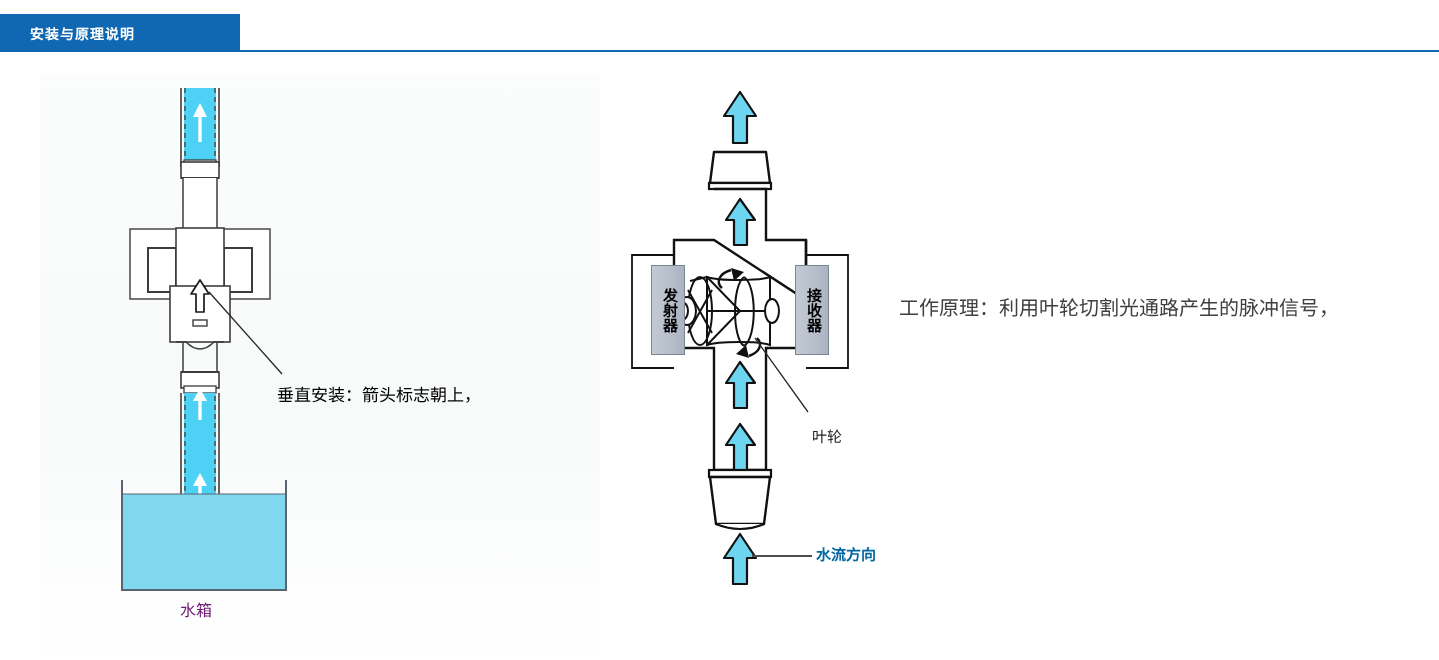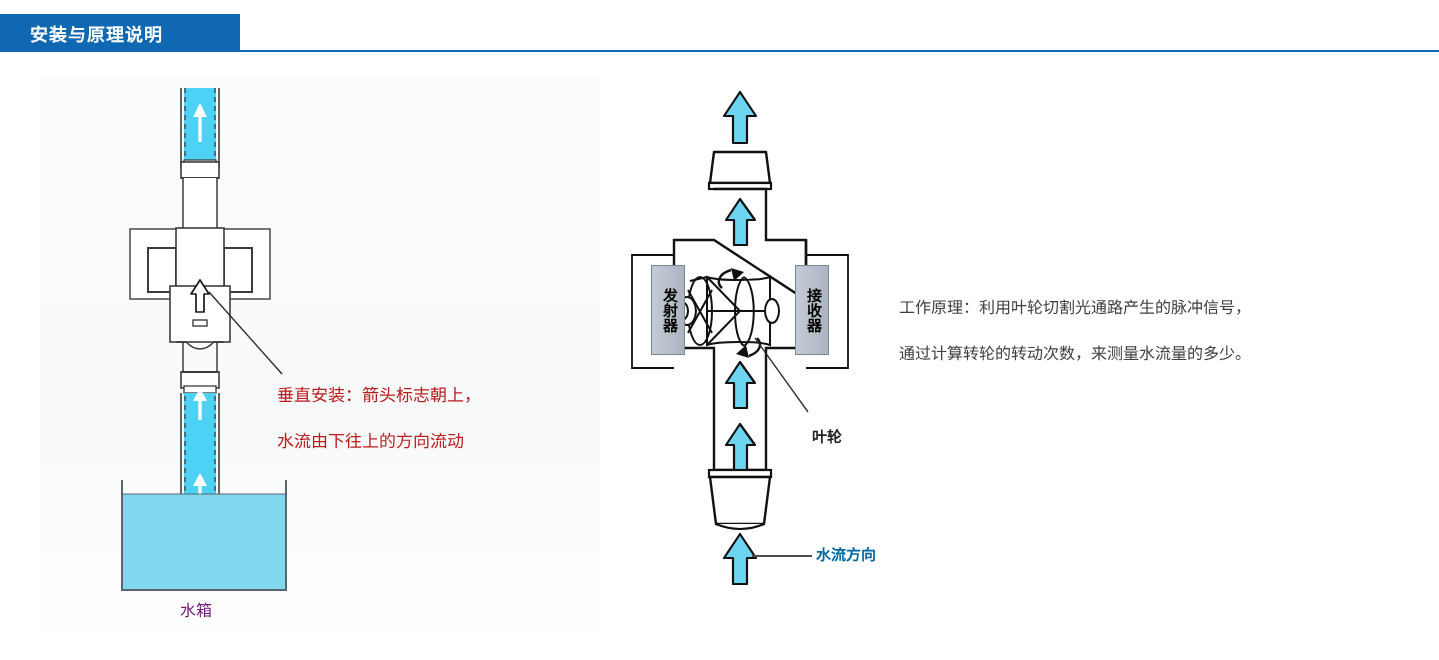--- a/index.html
+++ b/index.html
@@ -17,49 +17,49 @@
   #header-rule{
     position:absolute;left:240px;top:50px;width:1199px;height:2px;
     background:#1068b3;
   }
   #header-tab{
     position:absolute;left:0;top:14px;width:240px;height:38px;
     background:#1068b3;
     display:flex;align-items:center;
   }
   #header-tab-label{
-    color:#ffffff;font-size:18px;font-weight:bold;letter-spacing:1px;
+    color:#ffffff;font-size:14px;font-weight:bold;letter-spacing:1px;
     margin-left:30px;
     font-family:"DejaVu Sans","Liberation Sans",sans-serif;
   }
   
   #left-panel-bg{
     position:absolute;left:40px;top:75px;width:560px;height:585px;
     background:linear-gradient(180deg,#fbfcfc 0%,#f8fafa 60%,#ffffff 100%);
   }
   
   .stage{position:absolute;top:0;left:0;}
   
   .anno{
     position:absolute;
     color:#4d4d4d;
     font-family:"DejaVu Sans","Liberation Sans",sans-serif;
     white-space:nowrap;
   }
   #left-anno{
-    left:277px;top:372px;font-size:17px;line-height:46px;color:#b91c1c;
+    left:277px;top:372px;font-size:17px;line-height:46px;color:#000000;
   }
   #right-anno{
-    left:899px;top:285px;font-size:16px;line-height:46px;color:#3f3f3f;
+    left:899px;top:285px;font-size:20px;line-height:46px;color:#3f3f3f;
   }
   #tank-label{
     left:180px;top:597px;font-size:16px;color:#701a75;
   }
   #impeller-label{
-    left:812px;top:425px;font-size:15px;color:#222;font-weight:700;
+    left:812px;top:425px;font-size:15px;color:#222;font-weight:400;
   }
   #flow-label{
     left:816px;top:543px;font-size:15px;color:#0369a1;font-weight:600;
   }
   .boxlabel{
     position:absolute;
     display:flex;align-items:center;justify-content:center;
     font-family:"DejaVu Sans","Liberation Sans",sans-serif;
     font-weight:bold;font-size:15px;color:#000;
     line-height:1.05;
@@ -245,23 +245,21 @@
 
 <div class="boxlabel" id="emitter-box">
   <span>发射器</span>
 </div>
 <div class="boxlabel" id="receiver-box">
   <span>接收器</span>
 </div>
 
 <div class="anno" id="left-anno">
   <div>垂直安装：箭头标志朝上，</div>
-  <div>水流由下往上的方向流动</div>
 </div>
 
 <div class="anno" id="right-anno">
   <div>工作原理：利用叶轮切割光通路产生的脉冲信号，</div>
-  <div>通过计算转轮的转动次数，来测量水流量的多少。</div>
 </div>
 
 <div class="anno" id="tank-label">水箱</div>
 <div class="anno" id="impeller-label">叶轮</div>
 <div class="anno" id="flow-label">水流方向</div>
 
 </body></html>

